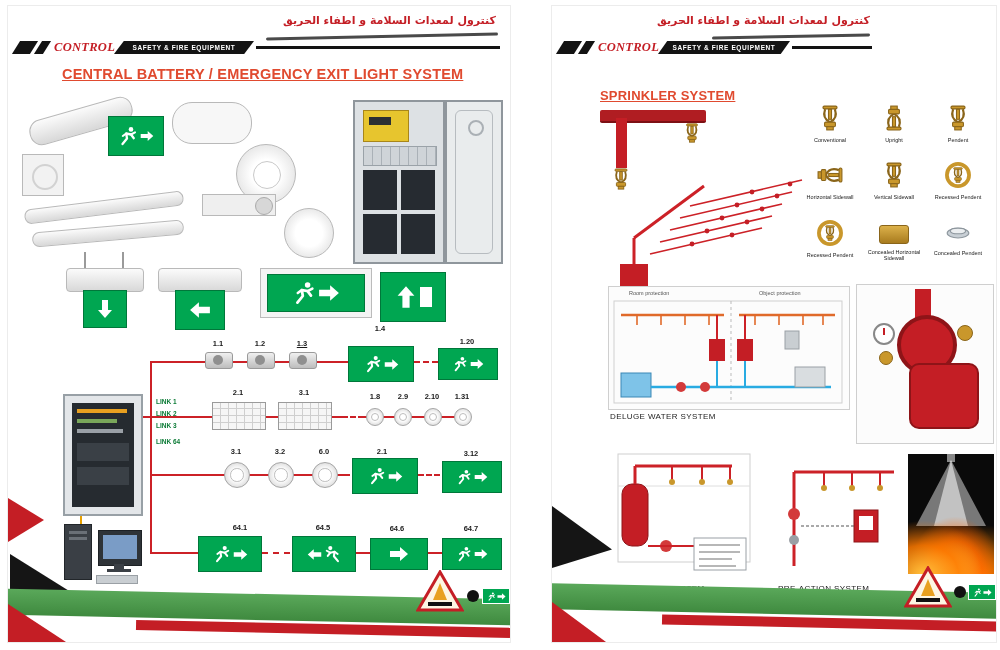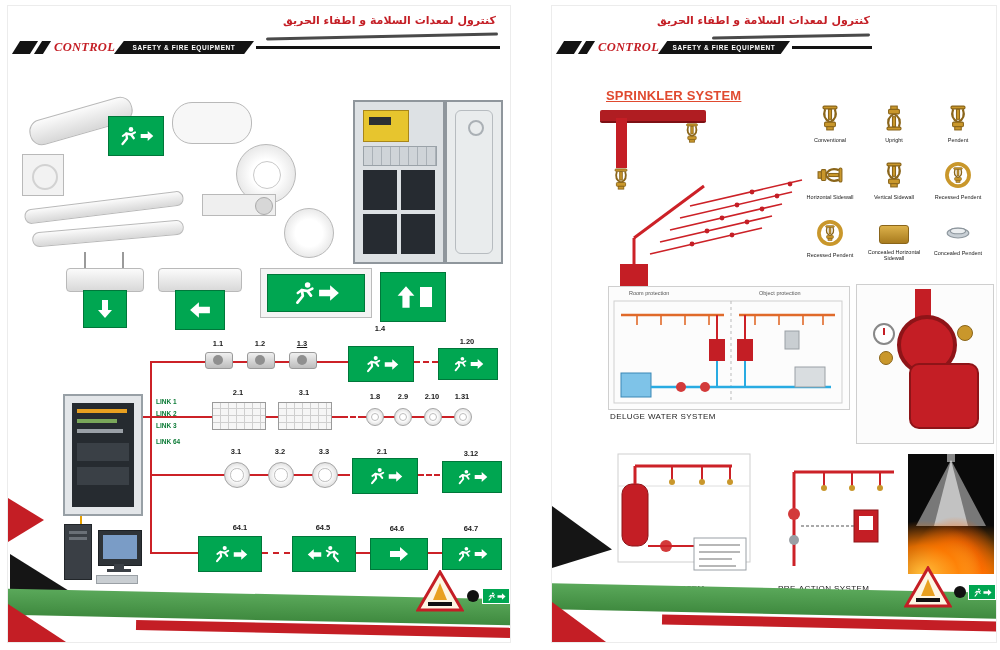--- a/index.html
+++ b/index.html
@@ -112,20 +112,21 @@
     <div class="header-arabic" style="right:14px;top:8px;">كنترول لمعدات السلامة و اطفاء الحريق</div>
     <div class="brand-stripe" style="left:8px;top:35px;width:18px;height:13px;"></div>
     <div class="brand-stripe" style="left:30px;top:35px;width:9px;height:13px;"></div>
     <div class="control-word" style="left:46px;top:34px;">CONTROL</div>
     <div class="brand-band" style="left:106px;top:35px;width:140px;height:13px;">
       <span class="tagline">SAFETY &amp; FIRE EQUIPMENT</span>
     </div>
     <div class="brand-line" style="left:248px;top:40px;width:244px;"></div>
     <div class="swoosh" style="left:258px;top:29px;width:232px;"></div>
 
+    <div class="page-title" style="left:54px;top:60px;">CENTRAL BATTERY / EMERGENCY EXIT LIGHT SYSTEM</div>
 
     <div class="abs" style="left:14px;top:90px;width:326px;height:172px;">
       <div class="pshape" style="left:6px;top:12px;width:104px;height:24px;border-radius:12px;transform:rotate(-16deg);"></div>
       <div class="pshape" style="left:0px;top:58px;width:40px;height:40px;background:#f2f2f2;">
         <div class="abs circle" style="left:9px;top:9px;width:22px;height:22px;border:2px solid #d2d2d2;"></div>
       </div>
       <div class="exit-sign" style="left:86px;top:20px;width:54px;height:38px;">
         <svg viewBox="0 0 20 20" width="20" height="20">
             <use href="#runman"></use>
           </svg>
@@ -254,21 +255,21 @@
     <div class="panel-light" style="left:204px;top:396px;"></div>
     <div class="panel-light" style="left:270px;top:396px;"></div>
     <div class="downlight" style="left:358px;top:402px;width:16px;height:16px;"></div>
     <div class="downlight" style="left:386px;top:402px;width:16px;height:16px;"></div>
     <div class="downlight" style="left:416px;top:402px;width:16px;height:16px;"></div>
     <div class="downlight" style="left:446px;top:402px;width:16px;height:16px;"></div>
 
     <div class="hline" style="left:142px;top:468px;width:200px;"></div>
     <span class="dlab" style="left:214px;top:441px;width:28px;">3.1</span>
     <span class="dlab" style="left:258px;top:441px;width:28px;">3.2</span>
-    <span class="dlab" style="left:302px;top:441px;width:28px;">3.3</span>
+    <span class="dlab" style="left:302px;top:441px;width:28px;">6.0</span>
     <span class="dlab" style="left:360px;top:441px;width:28px;">2.1</span>
     <span class="dlab" style="left:448px;top:443px;width:30px;">3.12</span>
     <div class="downlight" style="left:216px;top:456px;width:24px;height:24px;"></div>
     <div class="downlight" style="left:260px;top:456px;width:24px;height:24px;"></div>
     <div class="downlight" style="left:304px;top:456px;width:24px;height:24px;"></div>
     <div class="exit-sign" style="left:344px;top:452px;width:64px;height:34px;">
       <svg viewBox="0 0 20 20" width="18" height="18">
           <use href="#runman"></use>
         </svg>
       <svg class="arr" viewBox="0 0 20 20" width="15" height="15">
@@ -361,21 +362,21 @@
     <div class="header-arabic" style="right:126px;top:8px;">كنترول لمعدات السلامة و اطفاء الحريق</div>
     <div class="brand-stripe" style="left:8px;top:35px;width:18px;height:13px;"></div>
     <div class="brand-stripe" style="left:30px;top:35px;width:9px;height:13px;"></div>
     <div class="control-word" style="left:46px;top:34px;">CONTROL</div>
     <div class="brand-band" style="left:106px;top:35px;width:132px;height:13px;">
       <span class="tagline">SAFETY &amp; FIRE EQUIPMENT</span>
     </div>
     <div class="brand-line" style="left:240px;top:40px;width:80px;"></div>
     <div class="swoosh" style="left:160px;top:29px;width:158px;"></div>
 
-    <div class="page-title small" style="left:48px;top:82px;margin-left:6px;">SPRINKLER SYSTEM</div>
+    <div class="page-title small" style="left:48px;top:82px;">SPRINKLER SYSTEM</div>
 
     <div class="abs" style="left:44px;top:98px;width:118px;height:96px;">
       <div class="abs" style="left:4px;top:6px;width:106px;height:11px;background:#b01d22;border-bottom:2px solid #7d1014;border-radius:2px;"></div>
       <div class="abs" style="left:20px;top:14px;width:11px;height:50px;background:#c41e25;"></div>
       <svg class="sprk" style="position:absolute;left:14px;top:62px;" width="22" height="26" viewBox="0 0 24 24">
           <use href="#sprk"></use>
         </svg>
       <svg class="sprk" style="position:absolute;left:86px;top:17px;" width="20" height="24" viewBox="0 0 24 24">
           <use href="#sprk"></use>
         </svg>

